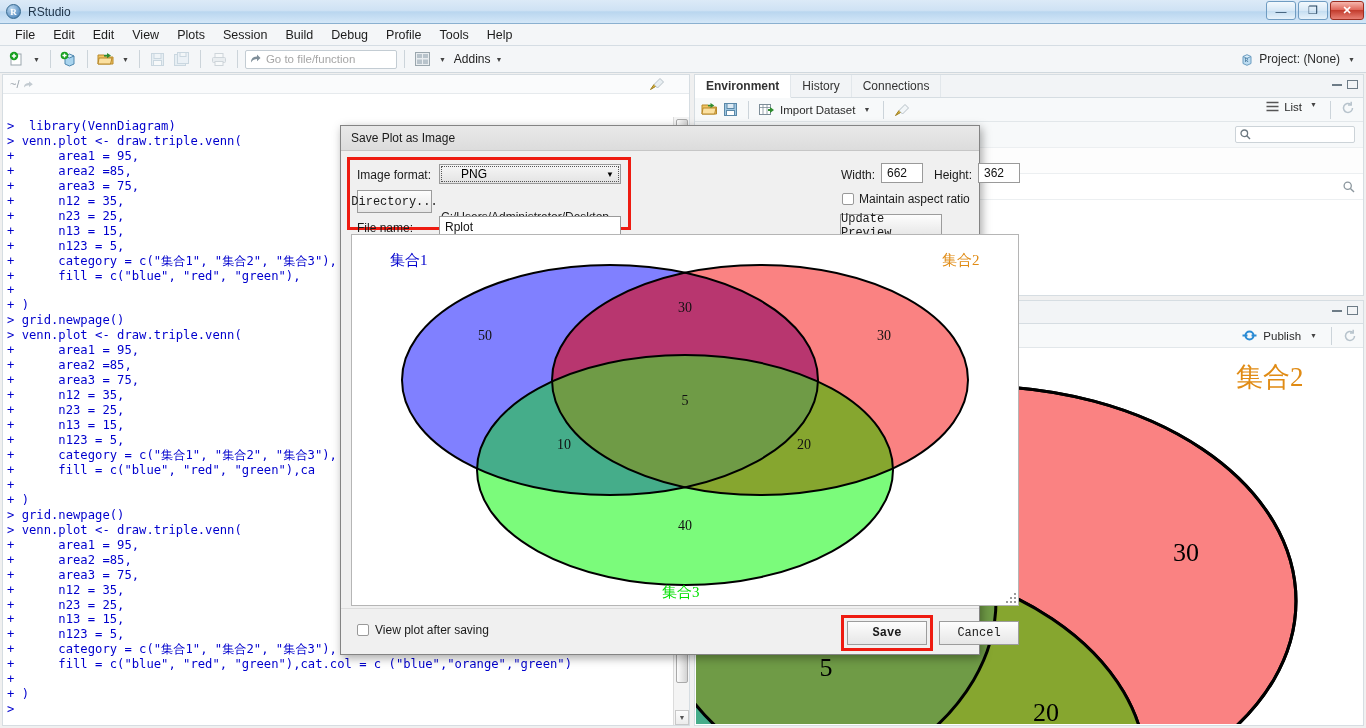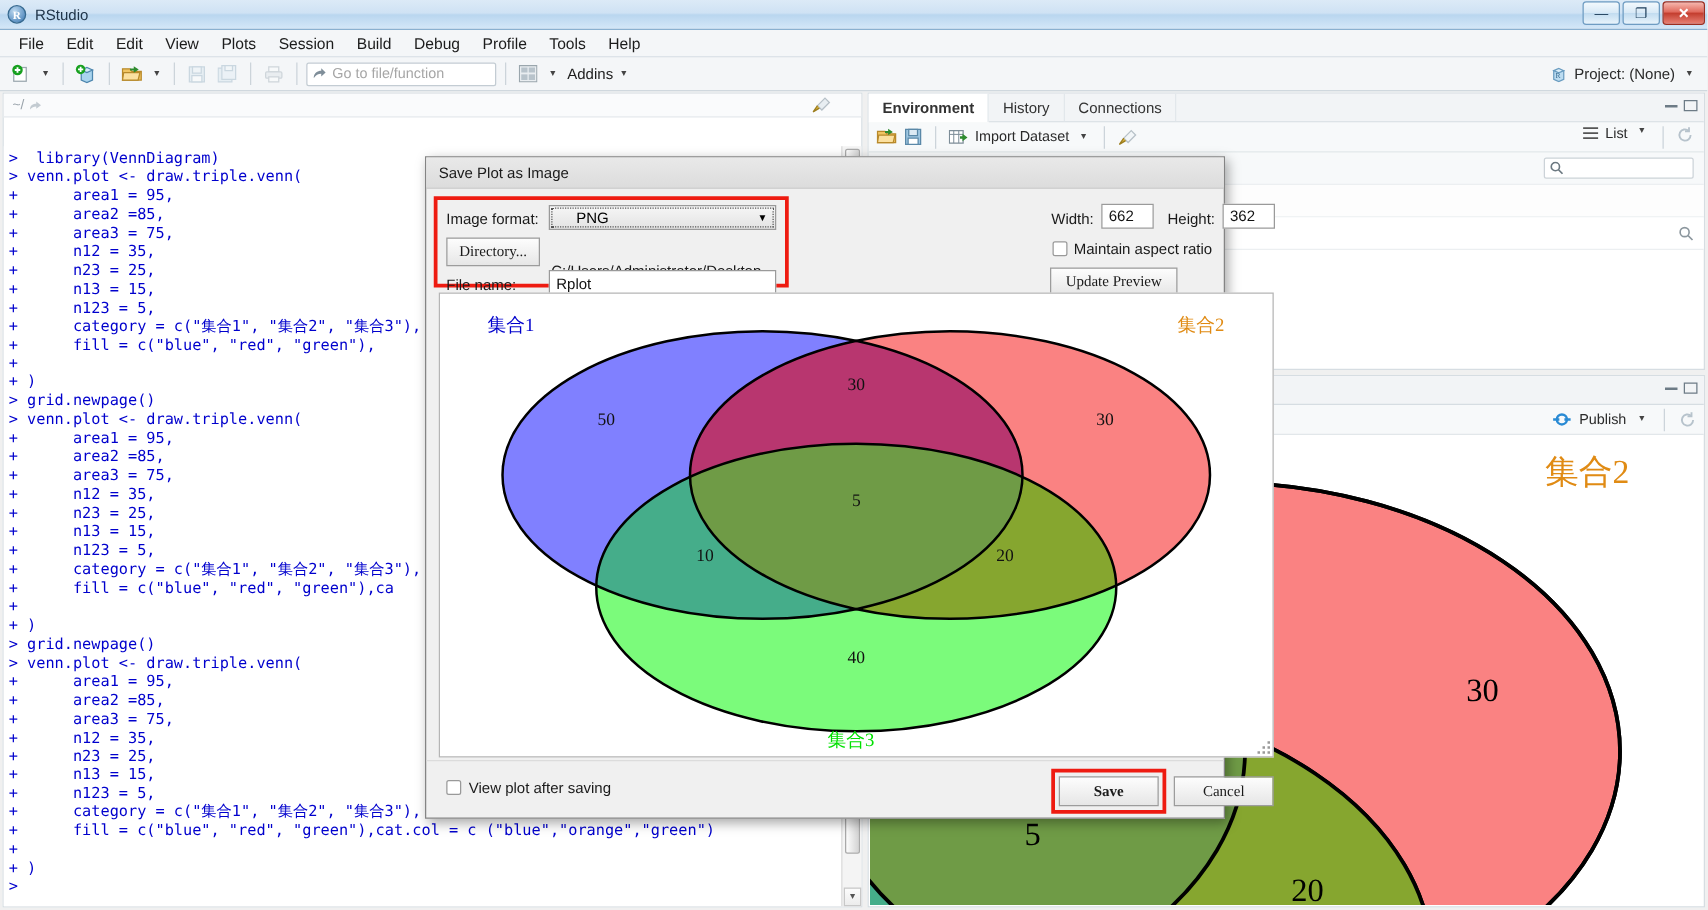--- a/index.html
+++ b/index.html
@@ -154,21 +154,21 @@
     border: 1px solid #9a9a9a; outline: 1px dotted #555; outline-offset: -3px;
     display: flex; align-items: center; padding-left: 21px; font-size: 12px;
     position: relative;
   }
   .combo .arrow { position: absolute; right: 6px; font-size: 8px; }
   .btn {
     background: linear-gradient(to bottom,#fdfdfd,#e6e6e6);
     border: 1px solid #9c9c9c; border-radius: 0;
     font-size: 12px; color: #1a1a1a;
     display: flex; align-items: center; justify-content: center;
-    font-family: Liberation Serif, serif;
+    font-family: Liberation Mono, monospace;
   }
   .txtinput {
     background: #fff; border: 1px solid #9a9a9a;
     font-size: 12px; color: #111; display: flex; align-items: center;
     padding-left: 5px; font-family: "Liberation Sans", sans-serif;
   }
   .path-text { font-size: 12px; color: #1a1a1a; margin-top: 16px; }
   .cbox {
     width: 12px; height: 12px; background: #fff; border: 1px solid #999; border-radius: 2px;
   }

